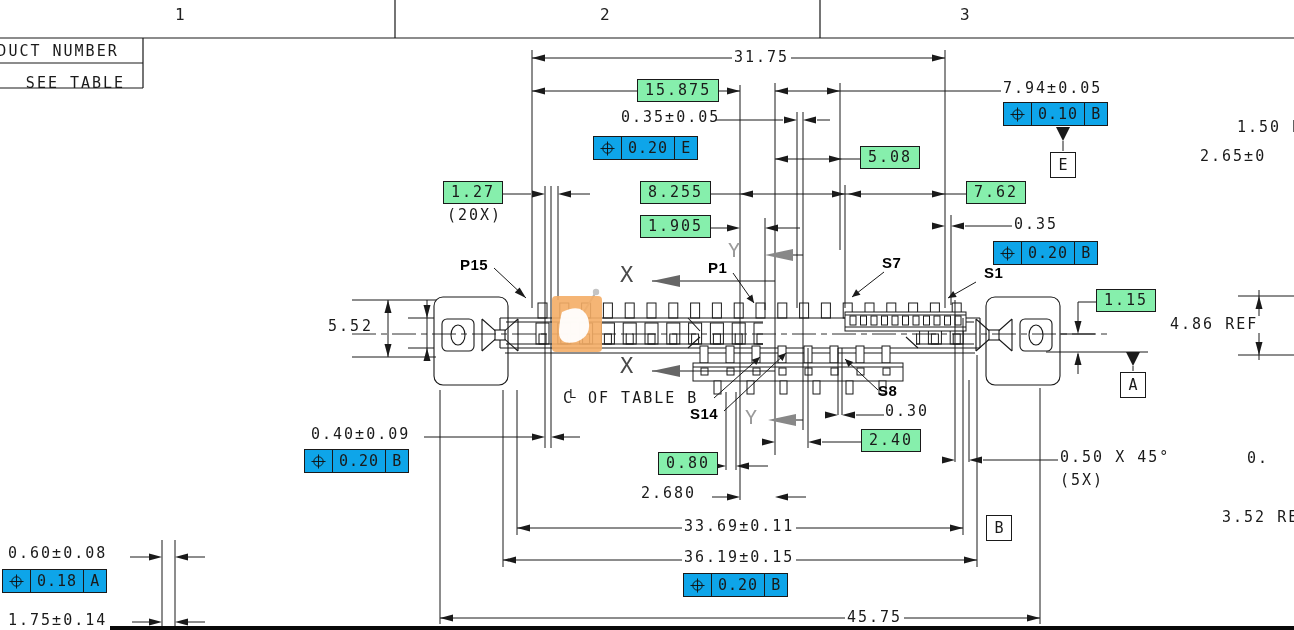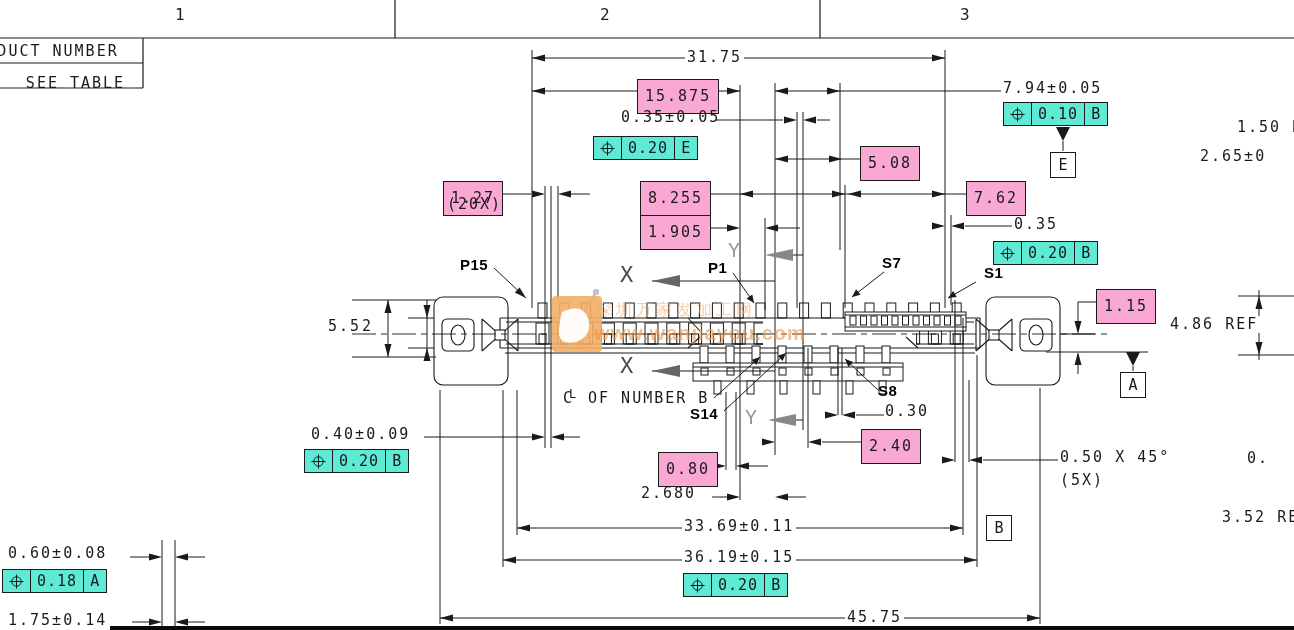--- a/index.html
+++ b/index.html
@@ -4,22 +4,22 @@
 <style>
   html,body{margin:0;padding:0;background:#fff}
   #stage{position:relative;width:1294px;height:630px;background:#ffffff;overflow:hidden;
          font-family:"DejaVu Sans Mono",monospace;color:#1a1a1a}
   #drawing{position:absolute;left:0;top:0;z-index:1}
   .txt{position:absolute;z-index:2;white-space:nowrap}
   .dim{font:15px "DejaVu Sans Mono",monospace;letter-spacing:2px;line-height:17px;
        background:#fff;padding:0 2px;color:#1a1a1a}
   .nobg{background:transparent;padding:0}
   .dim-box{font:15px "DejaVu Sans Mono",monospace;letter-spacing:2px;line-height:17px;
-       border:1.4px solid #1a1a1a;background:#f9a8d4;padding:8px 7px;color:#1a1a1a}
-  .fcf{position:absolute;z-index:2;display:flex;border:1.4px solid #1a1a1a;background:#5eead4;align-items:stretch}
+       border:1.4px solid #1a1a1a;background:#86efac;padding:2px 7px;color:#1a1a1a}
+  .fcf{position:absolute;z-index:2;display:flex;border:1.4px solid #1a1a1a;background:#0ea5e9;align-items:stretch}
   .fcf .cell{display:flex;align-items:center;font:15px "DejaVu Sans Mono",monospace;letter-spacing:1px;
        padding:2px 6px;border-left:1.4px solid #1a1a1a;color:#1a1a1a}
   .fcf .cell:first-child{border-left:none}
   .datum-flag{position:absolute;z-index:2;width:24px;height:24px;border:1.4px solid #1a1a1a;background:#fff;
        display:flex;align-items:center;justify-content:center;font:15px "DejaVu Sans Mono",monospace}
   .blabel{font:bold 15px "Liberation Sans",sans-serif;color:#000;letter-spacing:0.5px}
   .zone{font:16px "DejaVu Sans Mono",monospace;color:#222}
   .seclab{font:22px "DejaVu Sans Mono",monospace;color:#4a4a4a}
   .seclab.gray{color:#9a9a9a;font-size:20px}
   .tb-row{font:15px "DejaVu Sans Mono",monospace;letter-spacing:2px;color:#1a1a1a;
@@ -276,21 +276,21 @@
     </g>
   </svg>
 
   <div class="txt zone" style="left:175px;top:5px">1</div>
   <div class="txt zone" style="left:600px;top:5px">2</div>
   <div class="txt zone" style="left:960px;top:5px">3</div>
 
   <div class="txt tb-row" style="left:-60px;top:40px;width:203px;height:22px;z-index:2">PRODUCT NUMBER</div>
   <div class="txt tb-row" style="left:4px;top:65px;width:143px;height:36px;z-index:2">SEE TABLE</div>
 
-  <div class="txt dim" style="left:685px;top:49px">31.75</div>
+  <div class="txt dim" style="left:732px;top:49px">31.75</div>
   <div class="txt dim-box" style="left:637px;top:79px">15.875</div>
   <div class="txt dim nobg" style="left:621px;top:109px">0.35±0.05</div>
   <div class="fcf" style="left:593px;top:136px">
     <span class="cell">
       <svg width="15" height="15" viewBox="0 0 16 16">
           <circle cx="8" cy="8" r="5" fill="none" stroke="#111"></circle>
           <path d="M8,0.5V15.5 M0.5,8H15.5" stroke="#111" fill="none"></path>
         </svg>
     </span>
     <span class="cell">0.20</span>
@@ -304,21 +304,21 @@
           <path d="M8,0.5V15.5 M0.5,8H15.5" stroke="#111" fill="none"></path>
         </svg>
     </span>
     <span class="cell">0.10</span>
     <span class="cell">B</span>
   </div>
   <div class="datum-flag" style="left:1050px;top:152px">E</div>
   <div class="txt dim-box" style="left:860px;top:146px">5.08</div>
 
   <div class="txt dim-box" style="left:443px;top:181px">1.27</div>
-  <div class="txt dim nobg" style="left:447px;top:196px">(20X)</div>
+  <div class="txt dim nobg" style="left:447px;top:207px">(20X)</div>
   <div class="txt dim-box" style="left:640px;top:181px">8.255</div>
   <div class="txt dim-box" style="left:966px;top:181px">7.62</div>
   <div class="txt dim-box" style="left:640px;top:215px">1.905</div>
   <div class="txt dim nobg" style="left:1014px;top:216px">0.35</div>
   <div class="fcf" style="left:993px;top:241px">
     <span class="cell">
       <svg width="15" height="15" viewBox="0 0 16 16">
           <circle cx="8" cy="8" r="5" fill="none" stroke="#111"></circle>
           <path d="M8,0.5V15.5 M0.5,8H15.5" stroke="#111" fill="none"></path>
         </svg>
@@ -345,21 +345,21 @@
   <div class="txt dim-box" style="left:1096px;top:289px">1.15</div>
   <div class="txt dim" style="left:1168px;top:316px">4.86 REF</div>
   <div class="txt dim nobg" style="left:1237px;top:119px">1.50 R</div>
   <div class="txt dim nobg" style="left:1200px;top:148px">2.65±0</div>
   <div class="txt dim nobg" style="left:1247px;top:450px">0.</div>
   <div class="txt dim nobg" style="left:1222px;top:509px">3.52 REF</div>
   <div class="datum-flag" style="left:1120px;top:372px">A</div>
 
   <div class="txt dim nobg" style="left:563px;top:390px">
     <span class="cl"><i>C</i><i class="cl-l">L</i></span>
-    <span>OF NUMBER B</span>
+    <span>OF TABLE B</span>
   </div>
 
   <div class="txt dim nobg" style="left:885px;top:403px">0.30</div>
   <div class="txt dim-box" style="left:861px;top:429px">2.40</div>
   <div class="txt dim-box" style="left:658px;top:452px">0.80</div>
   <div class="txt dim nobg" style="left:641px;top:485px">2.680</div>
   <div class="txt dim nobg" style="left:311px;top:426px">0.40±0.09</div>
   <div class="fcf" style="left:304px;top:449px">
     <span class="cell">
       <svg width="15" height="15" viewBox="0 0 16 16">
@@ -394,17 +394,15 @@
       <svg width="15" height="15" viewBox="0 0 16 16">
           <circle cx="8" cy="8" r="5" fill="none" stroke="#111"></circle>
           <path d="M8,0.5V15.5 M0.5,8H15.5" stroke="#111" fill="none"></path>
         </svg>
     </span>
     <span class="cell">0.18</span>
     <span class="cell">A</span>
   </div>
   <div class="txt dim nobg" style="left:8px;top:612px">1.75±0.14</div>
 
-  <div class="txt wm-cn" style="left:596px;top:300px">深圳万家发加工网</div>
-  <div class="txt wm-url" style="left:594px;top:322px">www.wanjiayou.com</div>
 
   <div class="bottom-bar"></div>
 </div>
 
 </body></html>

